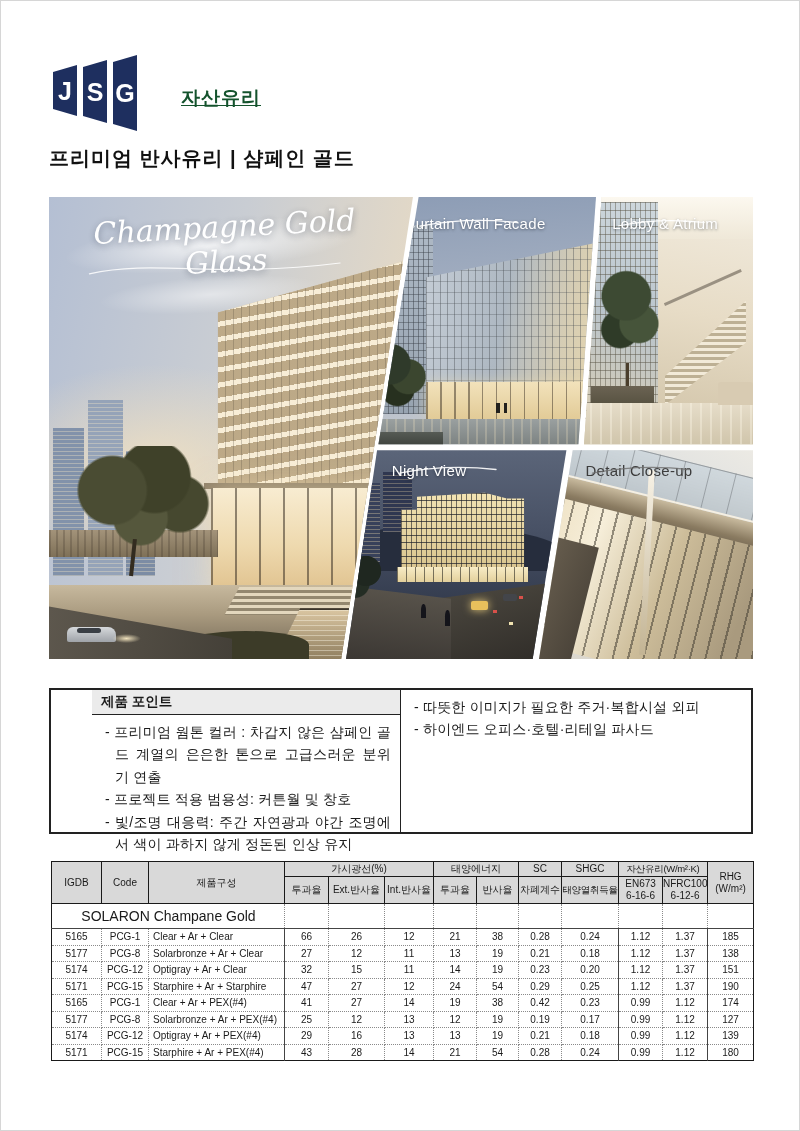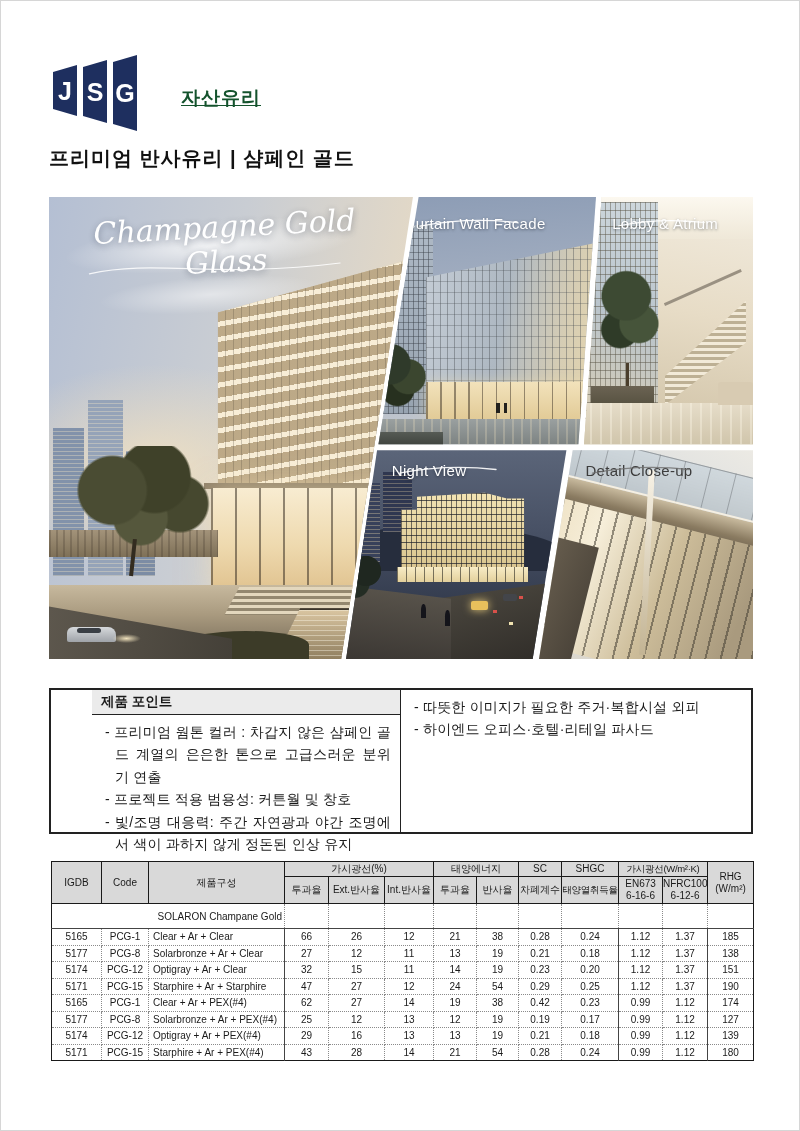--- a/index.html
+++ b/index.html
@@ -169,21 +169,21 @@
   .ib-body{flex:1;padding:6px 9px 4px;font-size:14px;line-height:1.6;text-align:justify;}
   .bullet{padding-left:14px;text-indent:-10px;letter-spacing:.2px;}
 
   
   .spec-table{position:absolute;left:50px;top:860px;width:702px;border-collapse:collapse;table-layout:fixed;font-size:10px;border:1.5px solid #1a1a1a;}
   .spec-table th{background:#d9d9d9;border:1px solid #1a1a1a;font-weight:normal;padding:1px 0;line-height:1.2;font-size:10px;}
   .spec-table th.small{font-size:9.5px;letter-spacing:-.3px;white-space:nowrap;}
   .spec-table td{border:1px dotted #8a8a8a;height:15.5px;padding:0 2px;text-align:center;white-space:nowrap;overflow:hidden;}
   .spec-table td.tl{text-align:left;padding-left:4px;}
   .spec-table td.sl{border-left:1px solid #444;}
-  .spec-table tr.grp-row td{border:none;border-bottom:1px solid #444;text-align:right;padding-left:3px;font-size:10px;height:24px;}
+  .spec-table tr.grp-row td{border:none;border-bottom:1px solid #444;text-align:center;padding-left:3px;font-size:14px;height:24px;}
   .spec-table tr.grp-row td.empty{border-left:1px dotted #8a8a8a;}
   .th2{display:block;}
 </style>
 </head>
 <body>
 
 <div class="page">
 
   <div class="logo-row">
     <svg width="118" height="80" viewBox="0 0 118 80">
@@ -348,21 +348,21 @@
     </colgroup>
     <thead>
       <tr>
         <th rowspan="2">IGDB</th>
         <th rowspan="2">Code</th>
         <th rowspan="2">제품구성</th>
         <th colspan="3">가시광선(%)</th>
         <th colspan="2">태양에너지</th>
         <th>SC</th>
         <th>SHGC</th>
-        <th colspan="2" class="small">가시광선(W/m²·K)</th>
+        <th colspan="2" class="small">자산유리(W/m²·K)</th>
         <th rowspan="2">
           <span class="th2">RHG</span>
           <span class="th2">(W/m²)</span>
         </th>
       </tr>
       <tr>
         <th>투과율</th>
         <th>Ext.반사율</th>
         <th>Int.반사율</th>
         <th>투과율</th>
@@ -452,21 +452,21 @@
           <td>0.29</td>
           <td>0.25</td>
           <td class="sl">1.12</td>
           <td>1.37</td>
           <td class="sl">190</td>
         </tr>
         <tr>
           <td>5165</td>
           <td>PCG-1</td>
           <td class="tl">Clear + Ar + PEX(#4)</td>
-          <td class="sl">62</td>
+          <td class="sl">41</td>
           <td>27</td>
           <td>14</td>
           <td>19</td>
           <td>38</td>
           <td>0.42</td>
           <td>0.23</td>
           <td class="sl">0.99</td>
           <td>1.12</td>
           <td class="sl">174</td>
         </tr>

